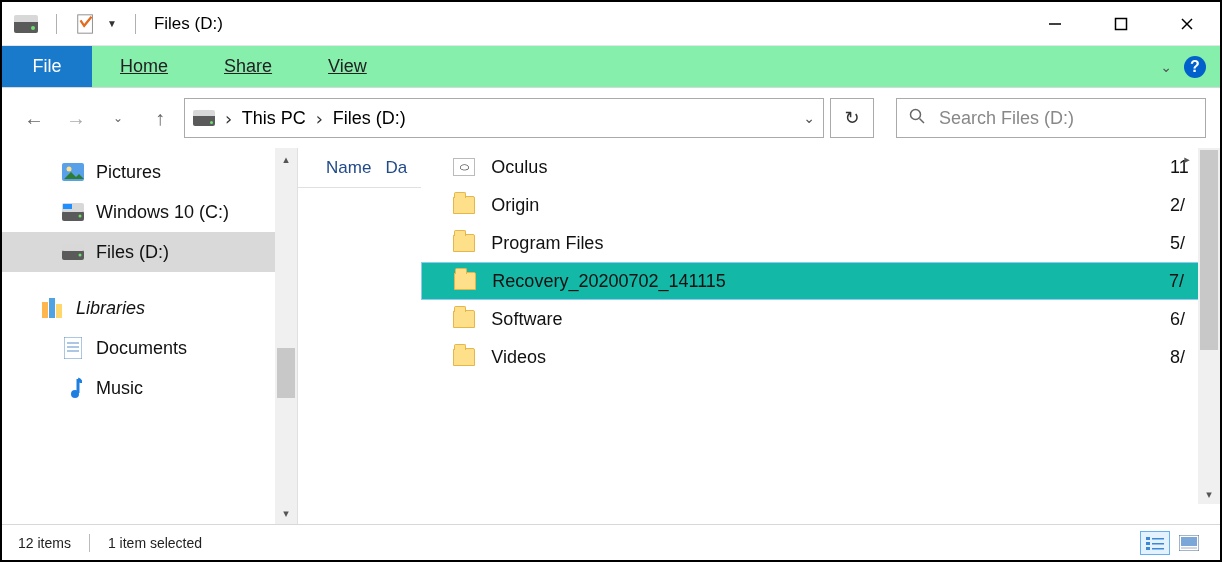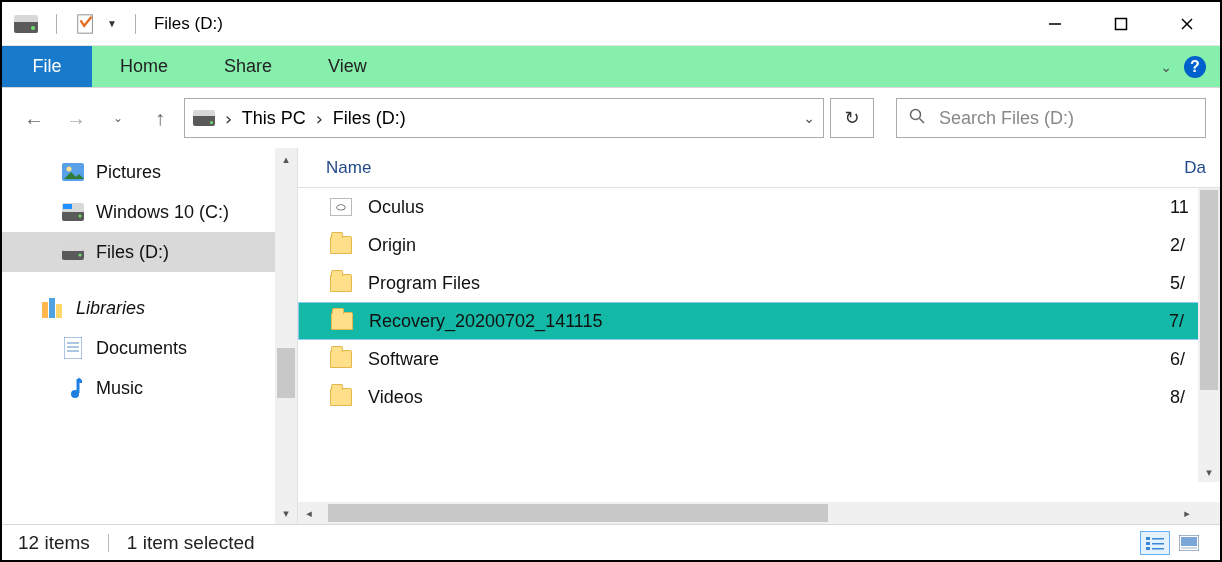--- a/index.html
+++ b/index.html
@@ -15,21 +15,21 @@
 .qat-caret { font-size:10px; color:#333; }
 .title-sep { width:1px; height:20px; background:#b0b0b0; margin:0 8px; }
 .title-text { font-size:17px; color:#000; }
 .win-controls { margin-left:auto; display:flex; }
 .win-btn { width:66px; height:44px; display:flex; align-items:center; justify-content:center; font-size:16px; color:#222; background:transparent; border:none; }
 .win-btn svg { width:14px; height:14px; }
 
 
 .ribbonbar { height:42px; display:flex; align-items:stretch; background:#86efac; border-bottom:1px solid #d8d8d8; }
 .file-tab { width:90px; background:#1979ca; color:#fff; display:flex; align-items:center; justify-content:center; font-size:18px; }
-.tab { padding:0 28px; display:flex; align-items:center; font-size:18px; color:#222; }
+.tab { padding:0 28px; display:flex; align-items:center; font-size:18px; color:#222;text-decoration:underline; }
 .ribbon-right { margin-left:auto; display:flex; align-items:center; padding-right:14px; gap:12px; }
 .ribbon-caret { font-size:14px; color:#555; }
 .help-icon { width:22px; height:22px; border-radius:50%; background:#0060cc; color:#fff; display:flex; align-items:center; justify-content:center; font-size:16px; font-weight:bold; }
 
 
 .navrow { height:60px; display:flex; align-items:center; gap:6px; padding:0 14px; background:#fff; }
 .nav-btn { width:36px; height:36px; display:flex; align-items:center; justify-content:center; color:#666; font-size:20px; background:transparent; border:none; }
 .nav-btn.dis { color:#aaa; }
 .addr-box { flex:0 0 640px; height:40px; border:1px solid #aaa; display:flex; align-items:center; padding:0 8px; gap:8px; font-size:18px;}
 .addr-drive-icon { width:22px; height:16px; background:linear-gradient(#d8d8d8 40%, #5a5a5a 40%); border-radius:2px; position:relative;}
@@ -47,21 +47,21 @@
 .sb-scroll { flex:1; overflow:hidden; padding-top:4px;}
 .sb-item { height:40px; display:flex; align-items:center; gap:12px; padding-left:60px; font-size:18px; color:#111; }
 .sb-item.sel { background:#d9d9d9; padding-left:60px; }
 .sb-item.top { padding-left:40px; }
 .sb-icon { width:22px; height:22px; display:inline-flex; align-items:center; justify-content:center; font-size:16px;}
 .sb-track { position:absolute; right:0; top:0; bottom:0; width:22px; background:#f0f0f0;}
 .sb-arrow { position:absolute; left:0; width:22px; height:22px; display:flex; align-items:center; justify-content:center; font-size:11px; color:#555;}
 .sb-arrow.up{ top:0;} .sb-arrow.down{ bottom:0;}
 .sb-thumb { position:absolute; left:2px; right:2px; top:200px; height:50px; background:#c8c8c8; }
 
-.filepane { flex:1; display:flex; flex-direction:column; position:relative;}
+.filepane { flex:1; display:flex; flex-direction:row; position:relative;}
 .collapse-caret { position:absolute; top:-8px; left:50%; font-size:14px; color:#555; }
 .col-header { height:40px; display:flex; align-items:center; padding-left:28px; color:#224a8a; font-size:17px; border-bottom:1px solid #e0e0e0;}
 .col-name { flex:1; }
 .col-date { width:50px; text-align:center; }
 .filelist { flex:1; overflow:hidden; position:relative;}
 .row { height:38px; display:flex; align-items:center; padding-left:30px; font-size:18px; color:#111;}
 .row.sel { background:#14b8a6; border:1px solid #8fc9f4; }
 .ficon { width:26px; height:22px; margin-right:14px; display:inline-flex; align-items:center; justify-content:center;}
 .folder-icon { width:22px; height:18px; background:#ffe08a; border:1px solid #e6b64b; border-radius:2px 2px 0 0; position:relative;}
 .folder-icon::before { content:""; position:absolute; top:-5px; left:0; width:10px; height:5px; background:#ffe08a; border:1px solid #e6b64b; border-bottom:none; border-radius:2px 2px 0 0;}
@@ -71,21 +71,21 @@
 .fp-vtrack { position:absolute; right:0; top:0; bottom:20px; width:22px; background:#f0f0f0;}
 .fp-vthumb { position:absolute; left:2px; right:2px; top:2px; height:200px; background:#c8c8c8;}
 .fp-varr { position:absolute; left:0; width:22px; height:20px; display:flex; align-items:center; justify-content:center; font-size:11px; color:#555;}
 .fp-varr.up{top:0;} .fp-varr.down{bottom:0;}
 .fp-htrack { height:22px; background:#f0f0f0; display:flex; align-items:center; position:relative;}
 .fp-hthumb { position:absolute; left:30px; height:18px; top:2px; width:500px; background:#c8c8c8;}
 .fp-harr { width:22px; height:22px; display:flex; align-items:center; justify-content:center; font-size:11px; color:#555;}
 .fp-harr.left{position:absolute; left:0;} .fp-harr.right{position:absolute; right:22px;}
 
 
-.statusbar { height:36px; border-top:1px solid #d8d8d8; display:flex; align-items:center; padding:4px 16px; font-size:19px; color:#222; gap:18px;}
+.statusbar { height:36px; border-top:1px solid #d8d8d8; display:flex; align-items:center; padding:4px 16px; font-size:14px; color:#222; gap:18px;}
 .status-sep { width:1px; height:18px; background:#bbb; }
 .view-btns { margin-left:auto; display:flex; gap:4px;}
 .view-btn { width:30px; height:24px; border:1px solid transparent; display:flex; align-items:center; justify-content:center; }
 .view-btn.active { border:1px solid #66aef2; background:#e4f2fd;}
 </style>
 </head>
 <body>
 
 <div class="titlebar">
   <div class="titlebar-left">

